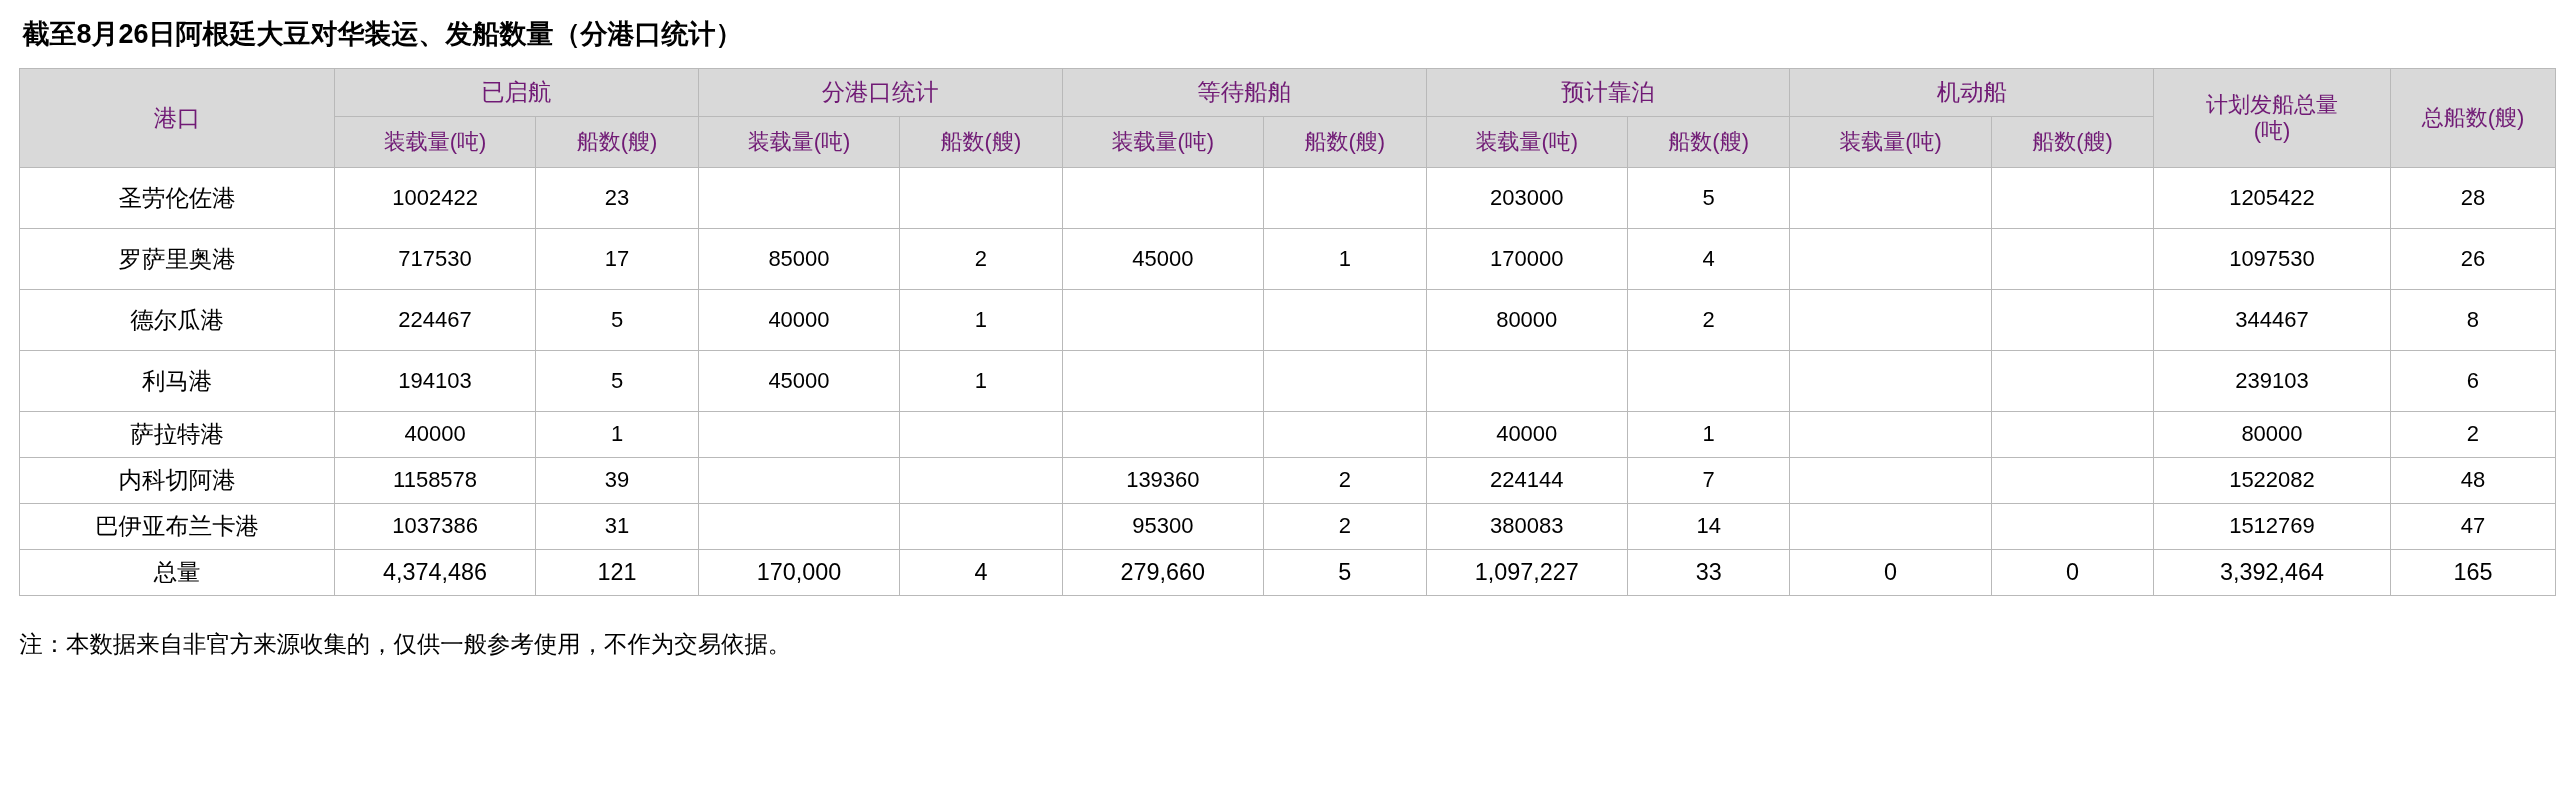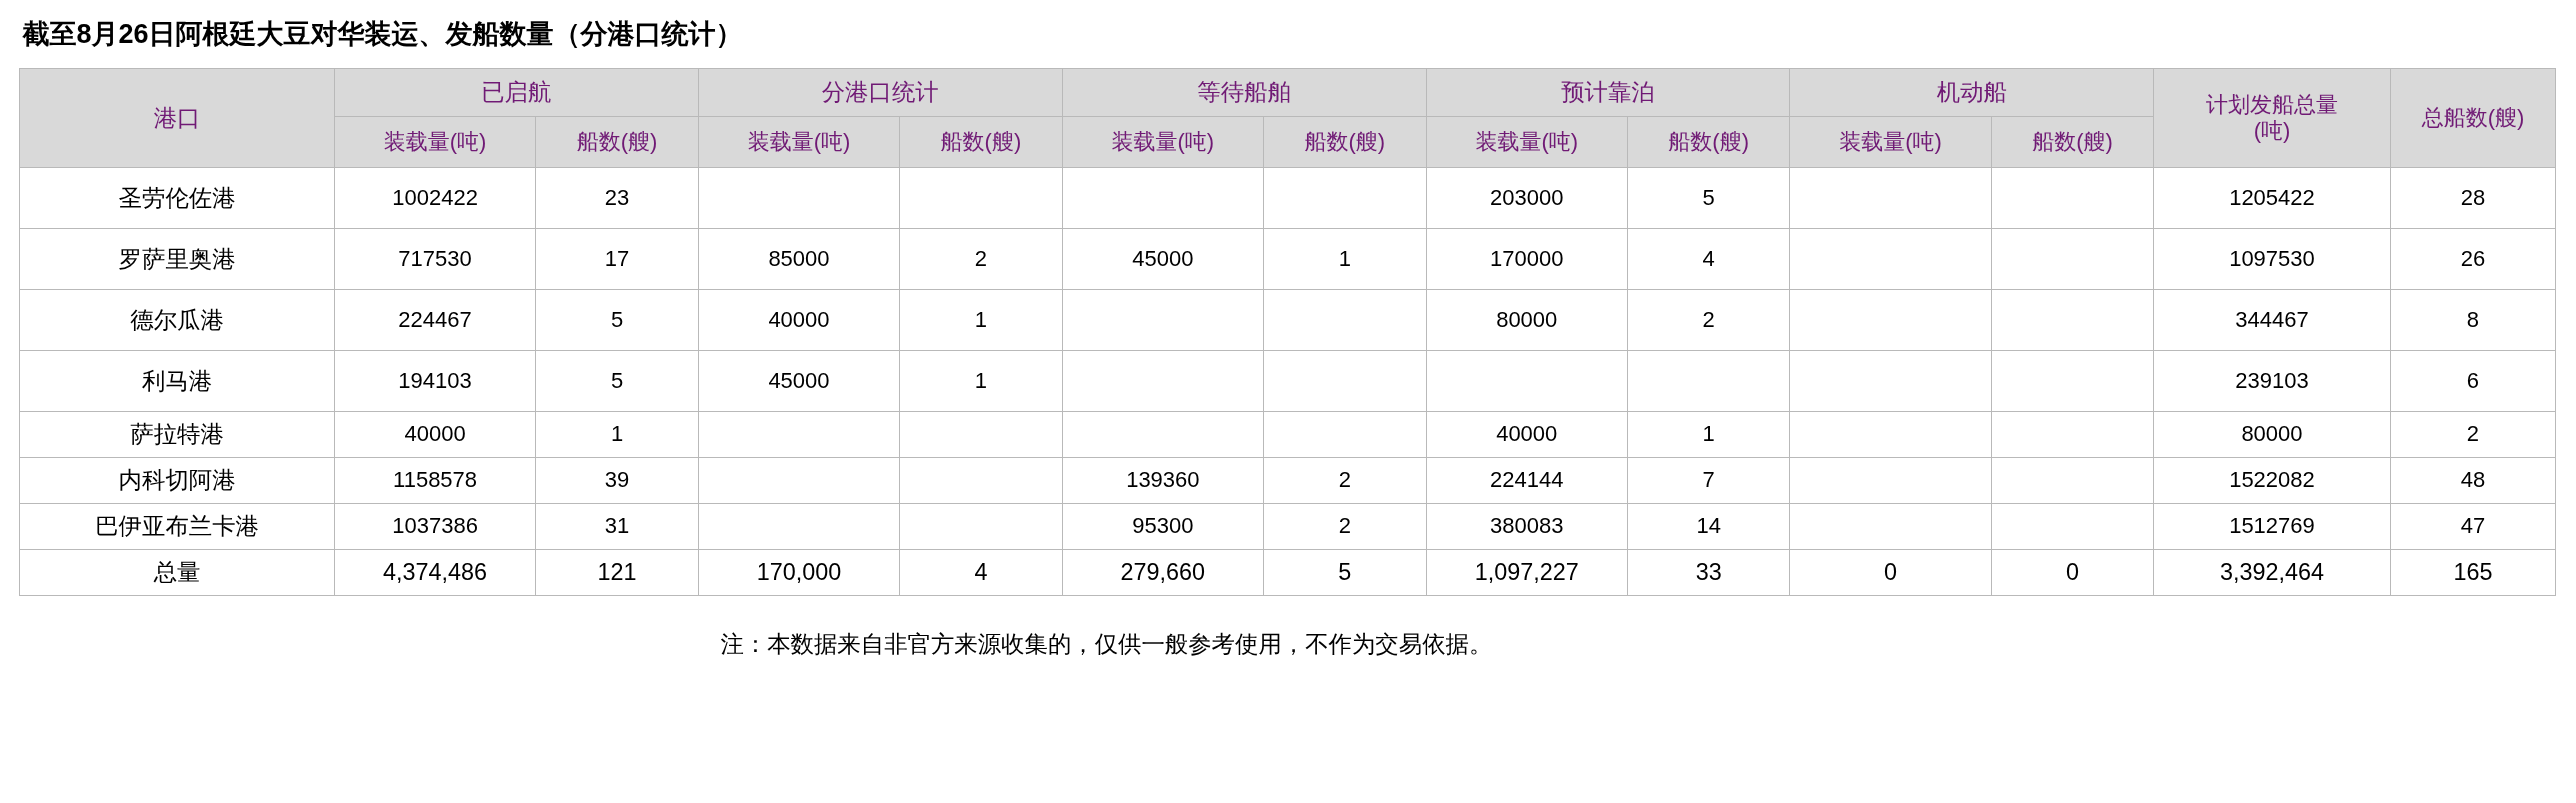--- a/index.html
+++ b/index.html
@@ -71,21 +71,21 @@
   td.port-name {
     font-size: 23.4px;
   }
   tr.total-row td {
     font-weight: normal;
     font-size: 23.4px;
     height: 45px;
   }
   .note {
     margin-top: 32px;
-    text-align: center;
+    text-align: left;
     font-size: 23.4px;
     padding-right: 22.6px;
   }
   
   col.c0 { width: 306px; }
   col.cw { width: 196px; }
   col.cn { width: 158px; }
   col.ct { width: 230px; }
   col.cs { width: 161px; }
 </style>

